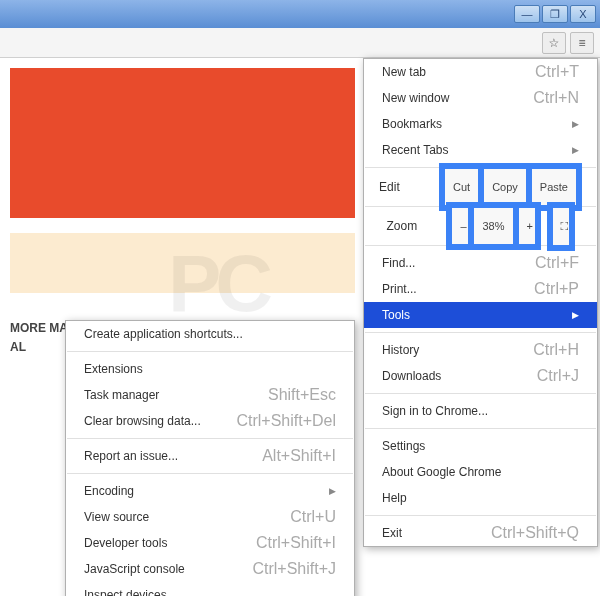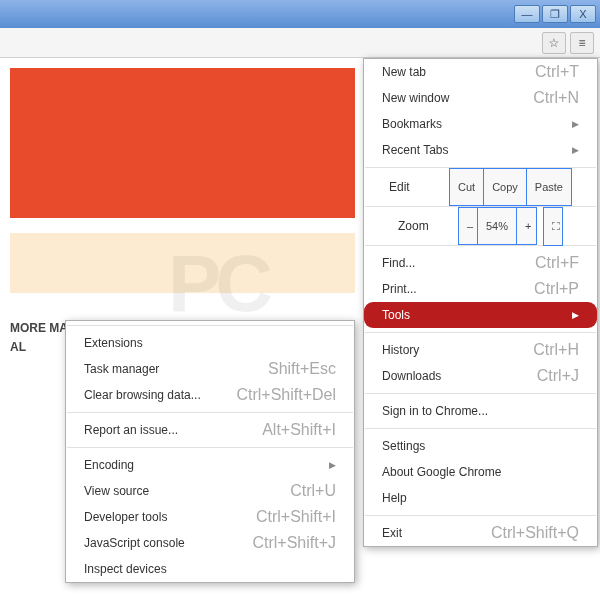--- a/index.html
+++ b/index.html
@@ -7,27 +7,27 @@
 .titlebar{height:28px;background:linear-gradient(#8db4e8,#5a8ed4);display:flex;justify-content:flex-end;align-items:center;padding:0 4px;gap:2px;}
 .titlebtn{width:26px;height:18px;background:linear-gradient(#cde0f5,#9ec4ec);border:1px solid #4a7cb8;border-radius:2px;display:flex;align-items:center;justify-content:center;color:#2a4a7a;font-size:11px;}
 .toolbar{height:30px;background:#f5f5f5;border-bottom:1px solid #d0d0d0;display:flex;justify-content:flex-end;align-items:center;padding:0 6px;gap:4px;}
 .tbtn{width:24px;height:22px;border:1px solid #c0c0c0;border-radius:2px;background:#eee;display:flex;align-items:center;justify-content:center;color:#555;}
 .content{position:absolute;top:58px;left:0;right:0;bottom:0;background:#fff;}
 .orange{position:absolute;top:10px;left:10px;width:345px;height:150px;background:#e84b2c;}
 .band{position:absolute;top:175px;left:10px;width:345px;height:60px;background:#fcebd0;}
 .headline{position:absolute;top:260px;left:10px;font-size:14px;color:#444;font-weight:bold;line-height:18px;}
 .menu{position:absolute;background:#fff;border:1px solid #b0b0b0;box-shadow:2px 2px 8px rgba(0,0,0,0.3);font-size:12px;color:#333;}
 .mitem{height:26px;display:flex;align-items:center;padding:0 18px;justify-content:space-between;cursor:default;gap:14px;}
-.mitem.sel{background:#b91c1c;color:#fff;border-radius:9px;}
+.mitem.sel{background:#1d4ed8;color:#fff;}
 .msc{color:#aaa;font-size:16px;}
 .msep{height:1px;background:#e0e0e0;margin:4px 1px;}
 .mrow{height:30px;display:flex;align-items:center;padding:0 18px;justify-content:center;}
 .mrow .lbl{flex:0 0 60px;}
 .btngrp{display:flex;gap:0;}
-.sbtn{border:1px solid #3b82f6;background:#f8f8f8;padding:12px 8px;font-size:11px;color:#444;}
+.sbtn{border:6px solid #3b82f6;background:#f8f8f8;padding:12px 8px;font-size:11px;color:#444;}
 .sbtn+.sbtn{border-left:none;}
 .zbtn{width:20px;text-align:center;}
 .arrow{font-size:9px;color:#888;}
 .mitem.sel .arrow{color:#fff;}
 .mainmenu{top:0;right:2px;width:235px;}
 .submenu{top:262px;left:65px;width:290px;}
 .wm{position:absolute;top:180px;left:168px;font-size:80px;color:rgba(0,0,0,0.06);font-weight:bold;letter-spacing:-6px;pointer-events:none;}
 </style>
 </head>
 <body>
@@ -76,21 +76,21 @@
         <span class="sbtn">Cut</span>
         <span class="sbtn">Copy</span>
         <span class="sbtn">Paste</span>
       </span>
     </div>
     <div class="msep"></div>
     <div class="mrow">
       <span class="lbl">Zoom</span>
       <span class="btngrp">
         <span class="sbtn zbtn">–</span>
-        <span class="sbtn">54%</span>
+        <span class="sbtn">38%</span>
         <span class="sbtn zbtn">+</span>
       </span>
       <span class="btngrp" style="margin-left:6px;">
         <span class="sbtn zbtn">⛶</span>
       </span>
     </div>
     <div class="msep"></div>
     <div class="mitem">
         <span>Find...</span>
         <span class="msc">Ctrl+F</span>
@@ -127,20 +127,23 @@
         <span>Help</span>
       </div>
     <div class="msep"></div>
     <div class="mitem">
         <span>Exit</span>
         <span class="msc">Ctrl+Shift+Q</span>
       </div>
   </div>
 
   <div class="menu submenu">
+    <div class="mitem">
+        <span>Create application shortcuts...</span>
+      </div>
     <div class="msep"></div>
     <div class="mitem">
         <span>Extensions</span>
       </div>
     <div class="mitem">
         <span>Task manager</span>
         <span class="msc">Shift+Esc</span>
       </div>
     <div class="mitem">
         <span>Clear browsing data...</span>

